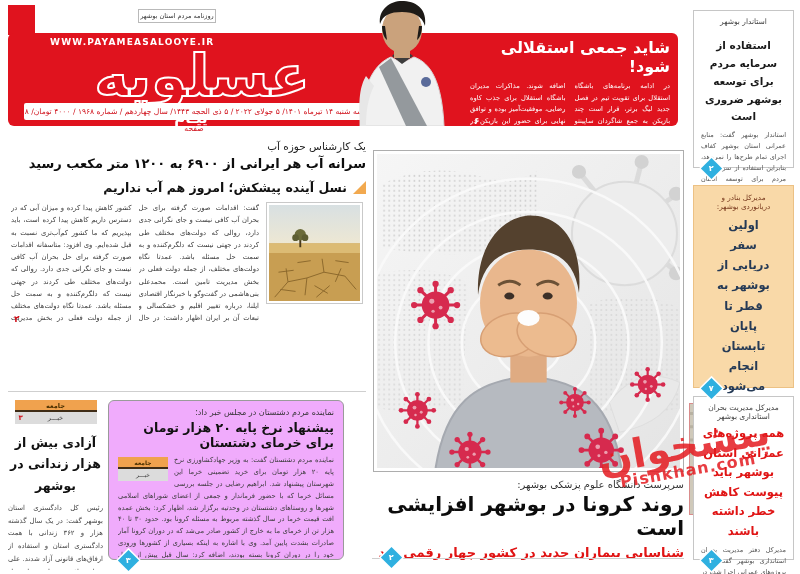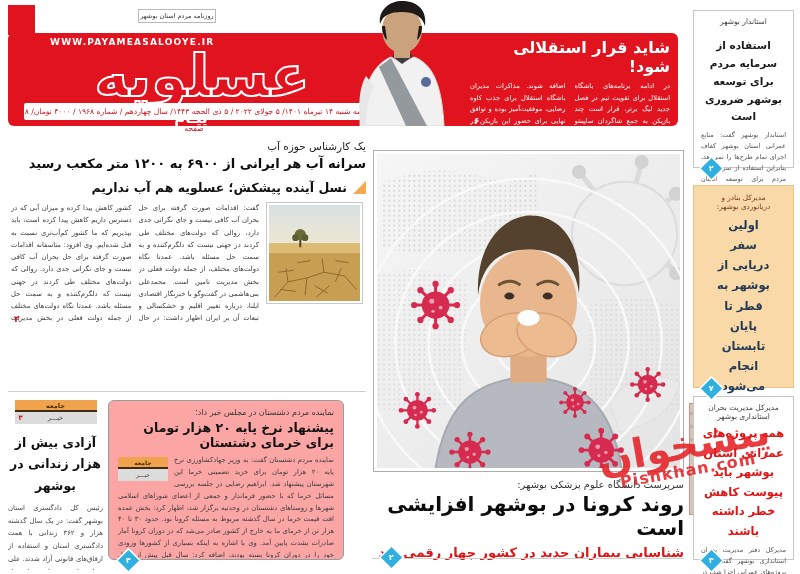--- a/index.html
+++ b/index.html
@@ -66,21 +66,21 @@
   .sec-num{position:absolute;left:4px;top:0;color:#d0121c;font-weight:bold;font-size:7px;}
 
   
   .pris{position:absolute;left:8px;top:400px;width:95px;height:170px;overflow:hidden;}
   .pris .sec-badge{margin:0 auto;}
   .p-headline{font-size:12.5px;font-weight:bold;text-align:center;color:#111;line-height:1.7;margin:8px 0 6px;}
   .p-body{font-size:6.9px;line-height:1.85;text-align:justify;color:#444;}
 
   
   .dates{position:absolute;left:108px;top:400px;width:236px;height:160px;border:1px solid #9a9a9a;
-         border-radius:6px;padding:7px 9px;background:#fca5a5;}
+         border-radius:6px;padding:7px 9px;background:#f0abfc;}
   .d-kicker{font-size:8px;color:#333;text-align:right;}
   .d-headline{font-size:12.5px;font-weight:bold;text-align:right;margin-top:3px;color:#111;}
   .d-bodywrap{margin-top:5px;font-size:6.8px;line-height:1.75;text-align:justify;color:#3a3a3a;
               height:103px;overflow:hidden;}
   .d-bodywrap .sec-badge{float:left;width:50px;margin:2px 6px 4px 0;}
   .d-bodywrap .sec-top{font-size:6px;}
   .d-bodywrap .sec-bot{font-size:6px;}
 
   
   .sb{position:absolute;left:693px;width:101px;background:#fff;}
@@ -130,31 +130,31 @@
       <ellipse cx="72" cy="30" rx="20" ry="23" fill="#caa27c"></ellipse>
       <path d="M50,24 C48,8 62,0 74,1 C88,2 97,10 95,26 C92,16 84,12 72,12 C60,12 53,15 50,24 Z" fill="#1d1a17"></path>
       <path d="M52,26 C52,32 54,38 57,40 L55,26 Z" fill="#1d1a17"></path>
       <path d="M92,26 C92,32 90,38 87,40 L89,26 Z" fill="#1d1a17"></path>
       <circle cx="96" cy="82" r="5" fill="#5a6b9a"></circle>
       <path d="M30,126 C28,100 30,86 36,76 L44,86 C38,98 36,112 36,126 Z" fill="#e7e7e7"></path>
     </svg>
   </div>
 
   <div class="fb-story">
-    <div class="fb-headline">شاید قرار استقلالی شود!</div>
+    <div class="fb-headline">شاید جمعی استقلالی شود!</div>
     <div class="fb-body">در ادامه برنامه‌های باشگاه استقلال برای تقویت تیم در فصل جدید لیگ برتر، قرار است چند بازیکن به جمع شاگردان ساپینتو اضافه شوند. مذاکرات مدیران باشگاه استقلال برای جذب کاوه رضایی، موفقیت‌آمیز بوده و توافق نهایی برای حضور این بازیکن در نوک خط حمله آبی‌ها صورت گرفته است. همچنین مذاکره برای انتقال محمد محبی نیز روند مثبتی داشته و اگر اتفاق خاصی رخ ندهد توافق نهایی بین دو طرف حاصل می‌شود. علاوه براین، یک هافبک بازیساز و هجومی باکیفیت خارجی نیز مورد توجه مدیران باشگاه قرار دارد و مذاکراتی نیز در این خصوص انجام شده است ...</div>
     <div class="fb-pageref">۶</div>
   </div>
 
   <div class="water">
     <div class="w-kicker">یک کارشناس حوزه آب</div>
     <div class="w-headline">سرانه آب هر ایرانی از ۶۹۰۰ به ۱۲۰۰ متر مکعب رسید</div>
     <div class="w-subhead">
       <span class="tri"></span>
-      <span>نسل آینده پیشکش؛ عسلویه هم آب نداریم</span>
+      <span>نسل آینده پیشکش؛ امروز هم آب نداریم</span>
     </div>
     <div class="w-body">
       <div class="w-img">
         <svg viewBox="0 0 96 100" preserveAspectRatio="none" aria-hidden="true">
           <defs>
             <linearGradient id="sky" x1="0" y1="0" x2="0" y2="1">
               <stop offset="0" stop-color="#d8e0e2"></stop>
                 <stop offset="1" stop-color="#efe8d2"></stop>
             </linearGradient>
           </defs>

